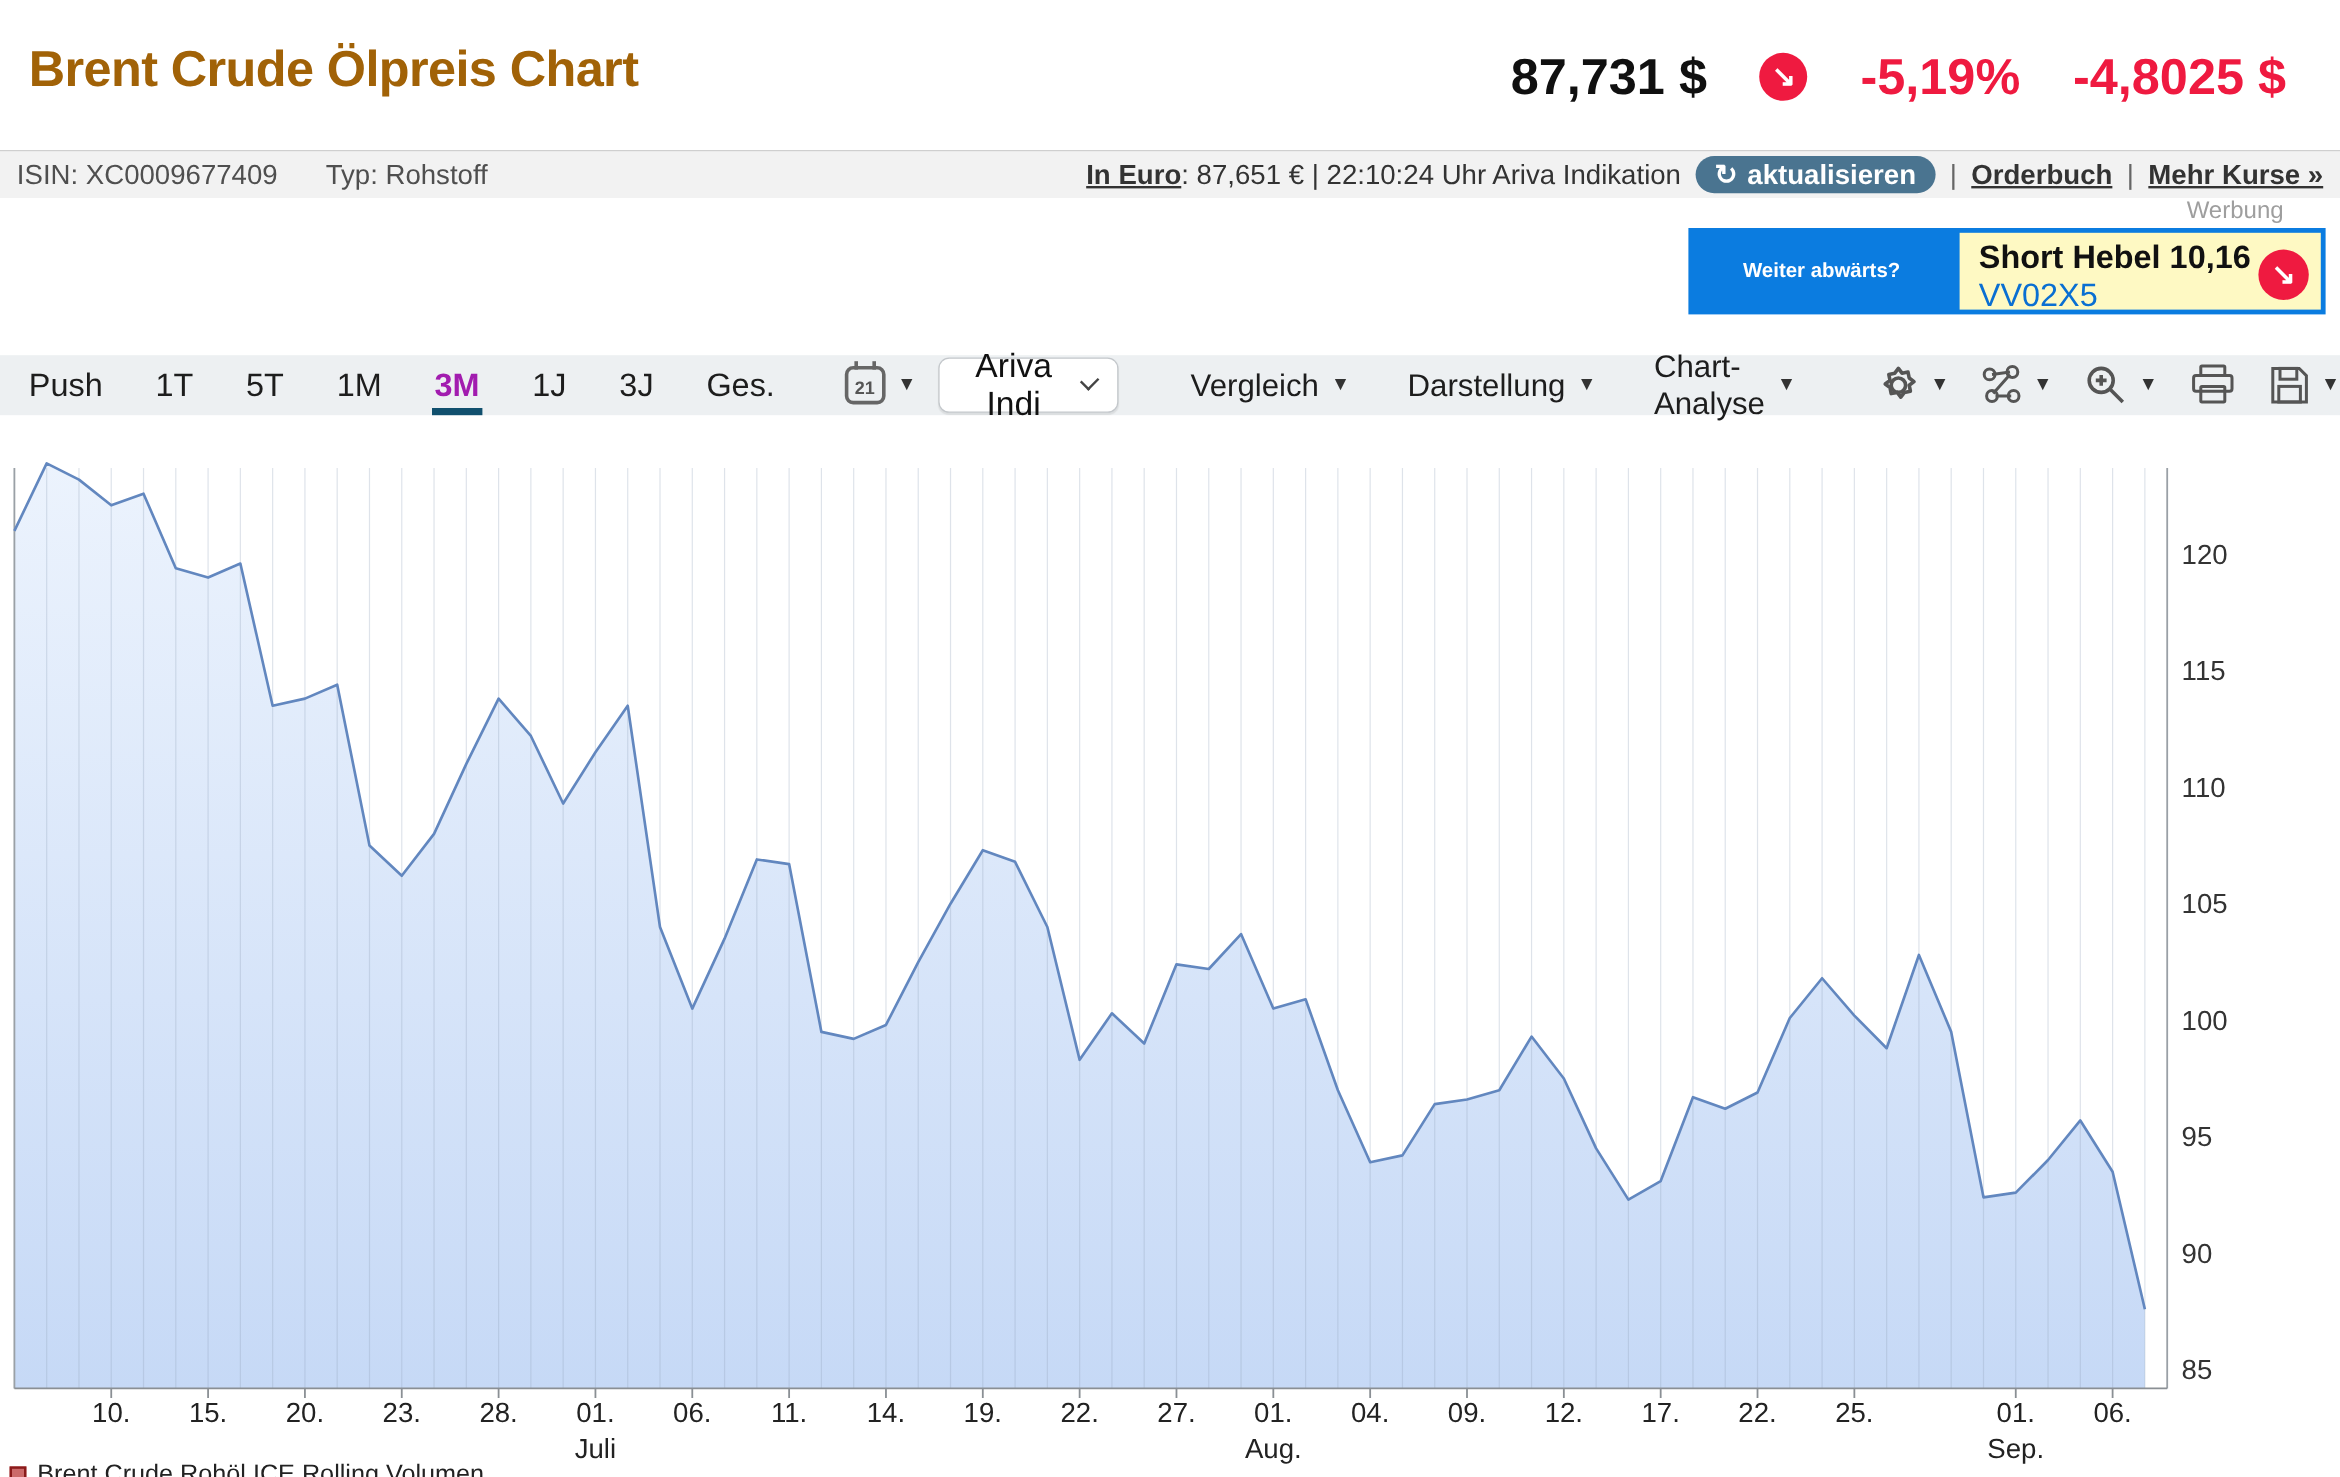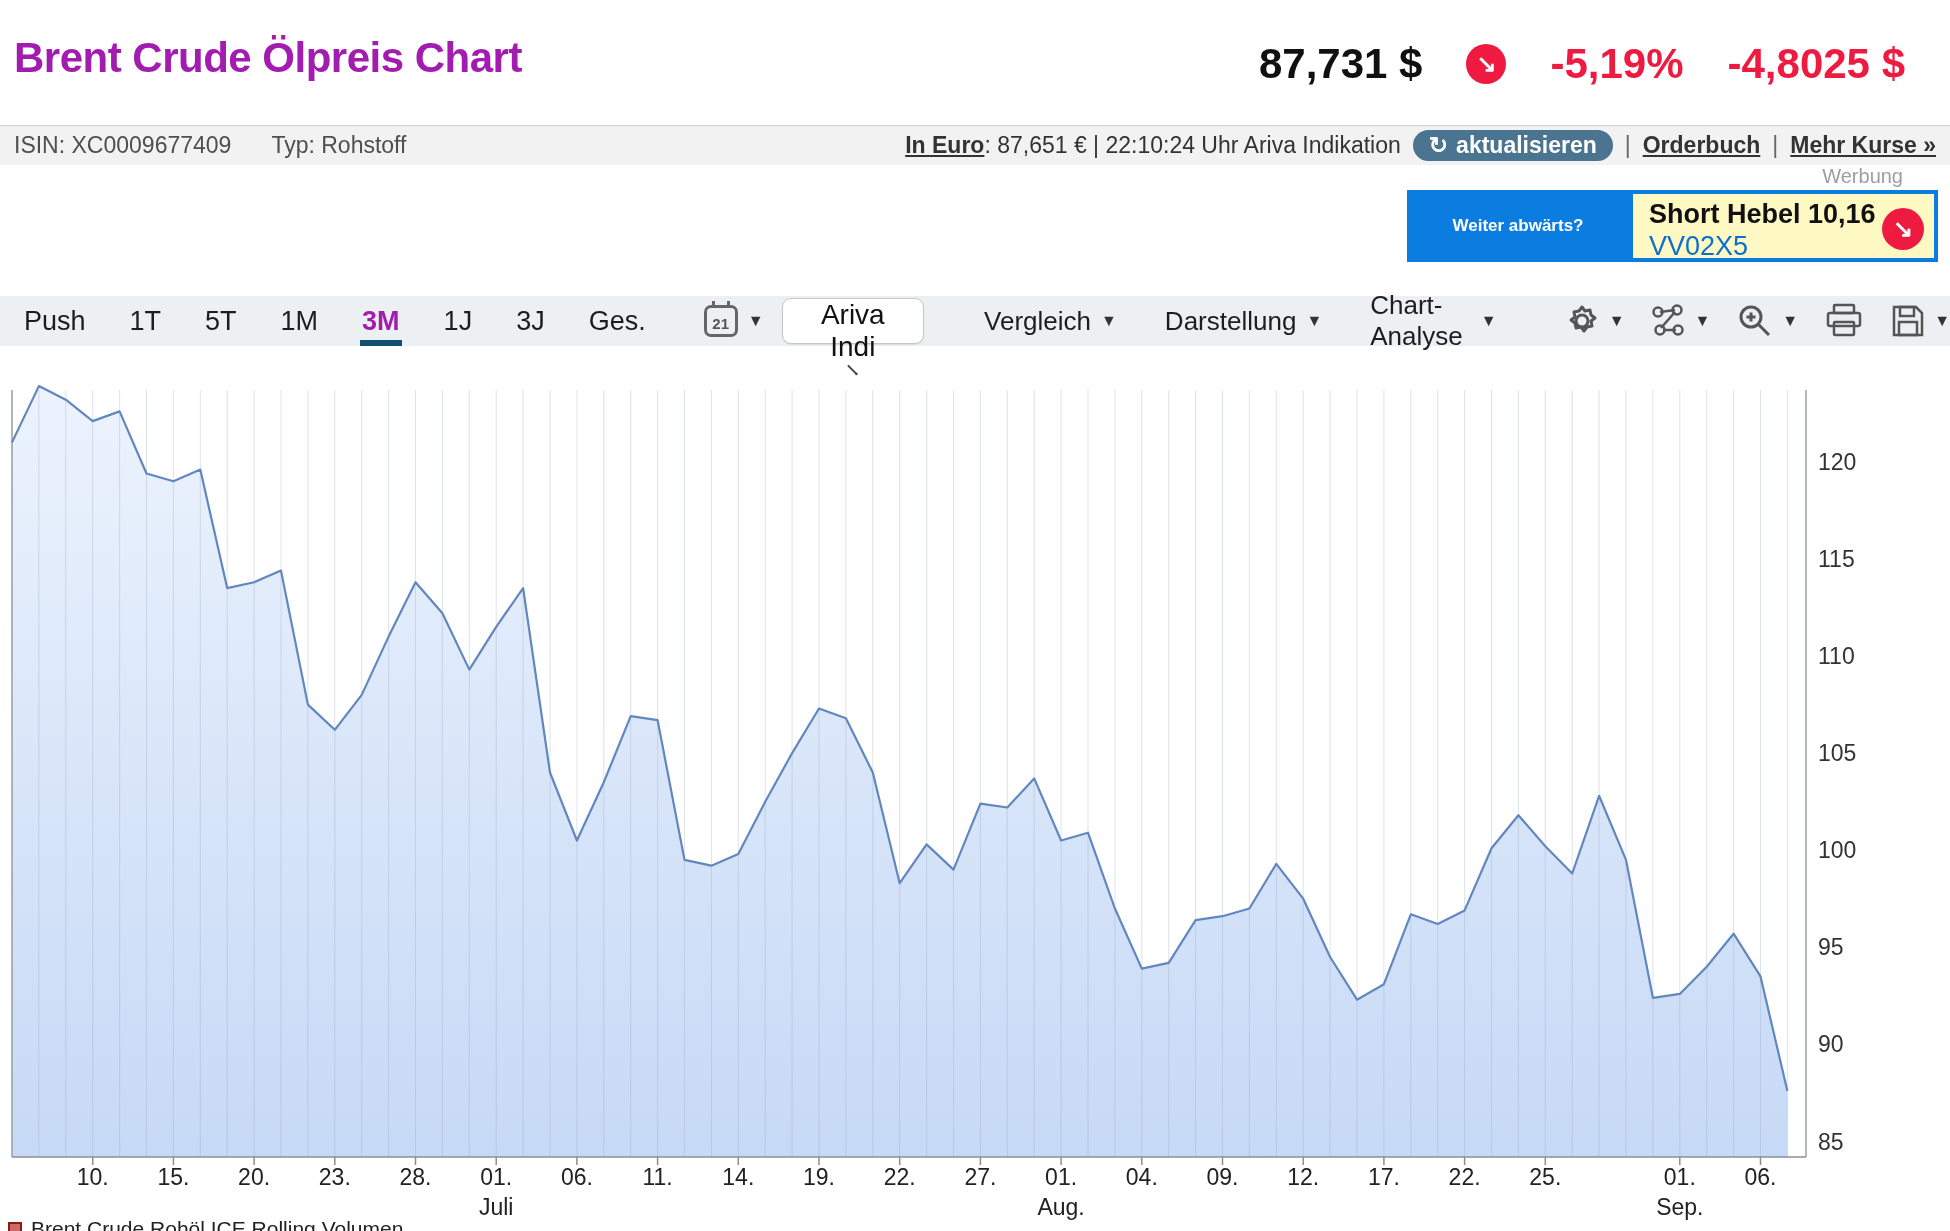--- a/index.html
+++ b/index.html
@@ -2,22 +2,22 @@
 <html><head>
 <meta charset="utf-8">
 <style>
   * { margin:0; padding:0; box-sizing:border-box; }
   html,body { width:1950px; height:1231px; background:#fff; overflow:hidden;
     font-family:"Liberation Sans", sans-serif; }
   .page { position:relative; width:1950px; height:1231px; background:#fff; }
 
   
   .header { position:absolute; left:0; top:0; width:1950px; height:125px; background:#fff; }
-  .page-title { position:absolute; left:14px; top:34px; font-size:42px; font-weight:700;
-    color:#a21caf; letter-spacing:-0.5px; }
+  .page-title { position:absolute; left:24px; top:34px; font-size:42px; font-weight:700;
+    color:#a16207; letter-spacing:-0.5px; }
   .quote { position:absolute; top:40px; right:45px; display:flex; align-items:center; gap:44px; }
   .price { font-size:42px; font-weight:700; color:#101010; }
   .trend-circle { width:40px; height:40px; border-radius:50%; background:#ef1a40; color:#fff;
     display:flex; align-items:center; justify-content:center; font-size:24px; font-weight:700; }
   .chg { font-size:42px; font-weight:600; color:#ef1a40; }
 
   
   .meta-bar { position:absolute; left:0; top:125px; width:1950px; height:40px; background:#f2f2f2;
     border-top:1px solid #cfcfcf; display:flex; align-items:center; justify-content:space-between;
     padding:0 14px; font-size:23px; color:#4f4f4f; }
@@ -63,21 +63,21 @@
   .cal-group { display:flex; align-items:center; gap:10px; margin:0 18px 0 14px; cursor:pointer;text-align:center; }
   .cal-icon { width:34px; height:32px; border:3px solid #666; border-radius:7px; position:relative;
     display:flex; align-items:flex-end; justify-content:center; font-size:15px; font-weight:700;
     color:#555; padding-bottom:2px; }
   .cal-icon::before, .cal-icon::after { content:""; position:absolute; top:-7px; width:3px;
     height:7px; background:#666; }
   .cal-icon::before { left:5px; } .cal-icon::after { right:5px; }
   .caret { font-size:16px; color:#333; }
   .src-btn { background:#fff; border:1px solid #c3c7cb; border-radius:9px; height:46px;
     padding:0 18px; font-size:28px; color:#111; display:flex; align-items:center; gap:14px;
-    font-family:"Liberation Sans",sans-serif; cursor:pointer; box-shadow:0 1px 1px rgba(0,0,0,.08);flex-direction:column; }
+    font-family:"Liberation Sans",sans-serif; cursor:pointer; box-shadow:0 1px 1px rgba(0,0,0,.08); }
   .chev { width:13px; height:13px; border-right:2.5px solid #444; border-bottom:2.5px solid #444;
     transform:rotate(45deg); margin-top:-8px; }
   .menu { display:flex; align-items:center; gap:10px; margin-right:36px; cursor:pointer;
     font-size:26px; }
   .menus { margin-left:60px; display:flex;gap:12px; }
   .iconbtns { margin-left:30px; display:flex; align-items:center; gap:26px; }
   .icobtn { display:flex; align-items:center; gap:8px; cursor:pointer; }
   .ico svg { display:block; }
 
   

